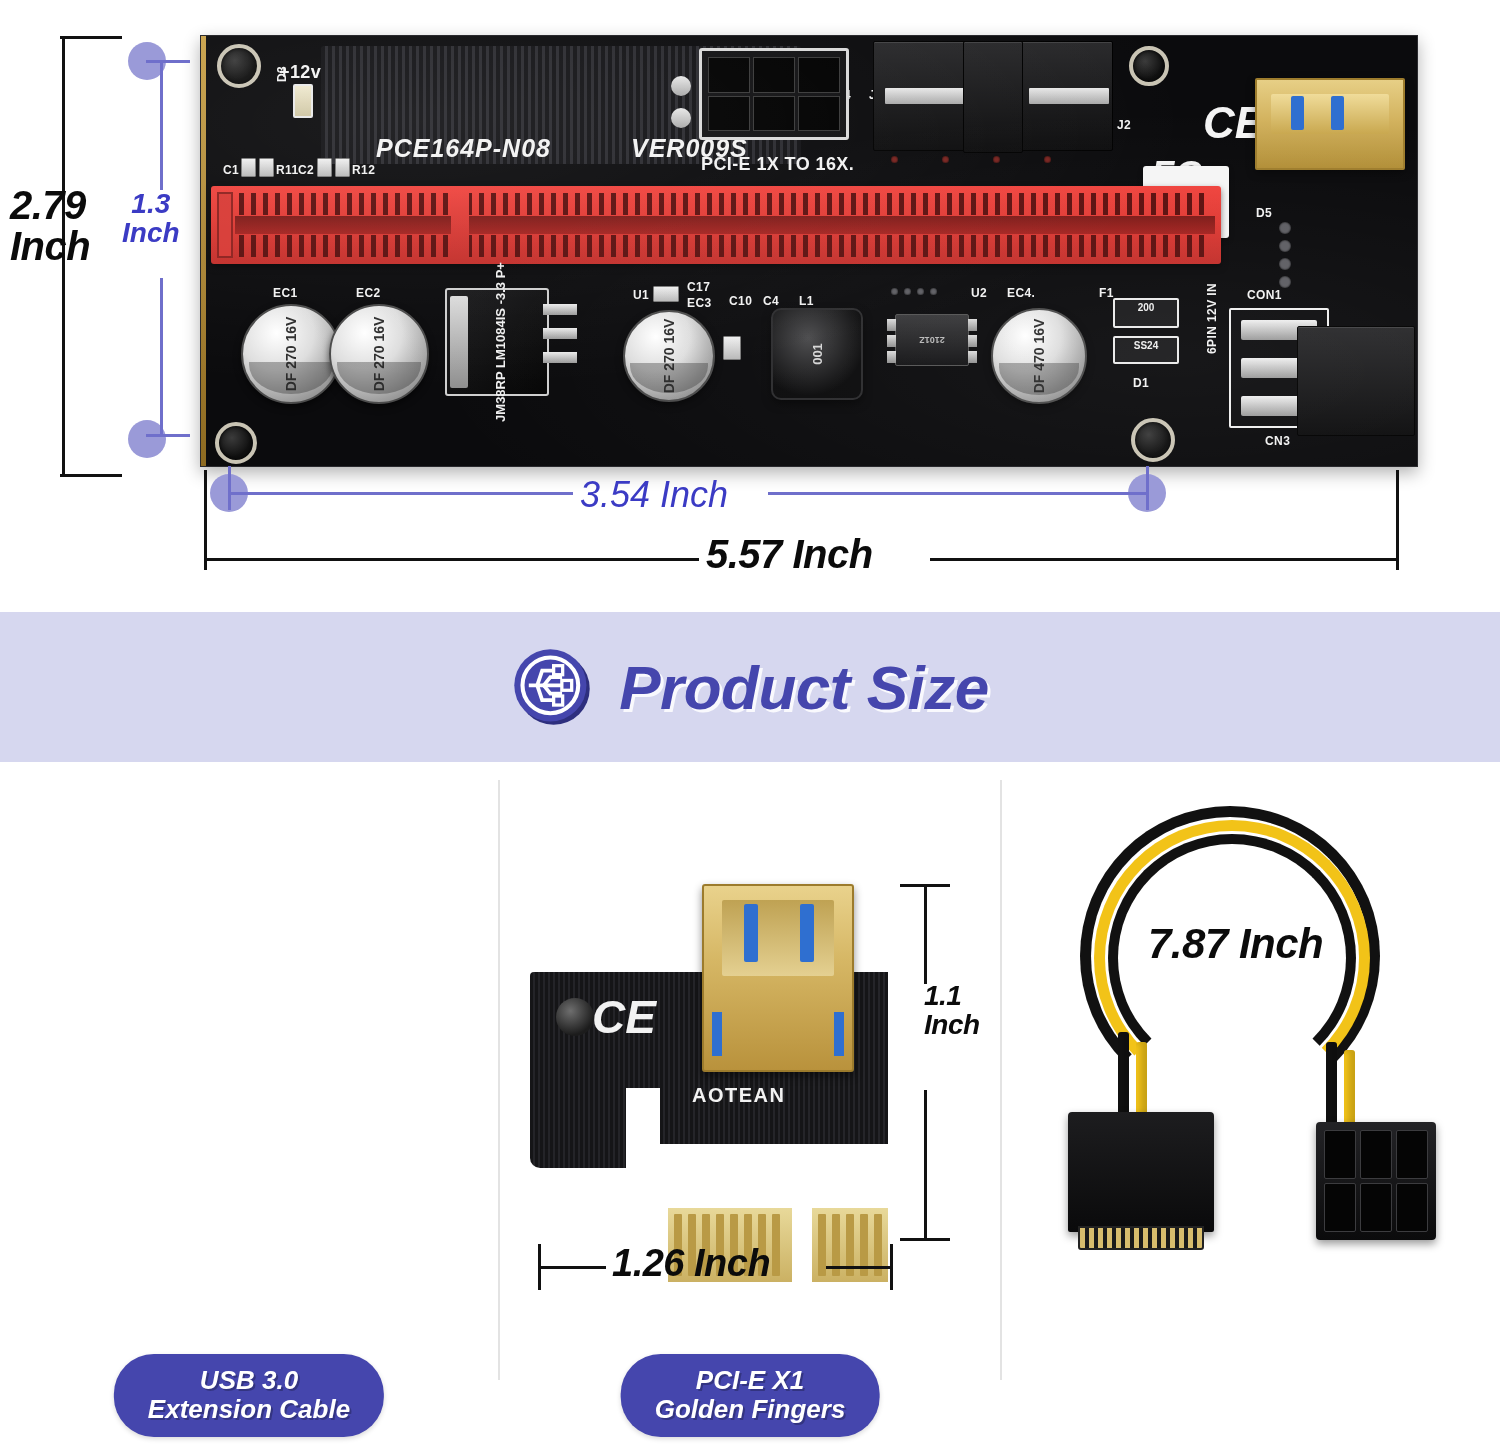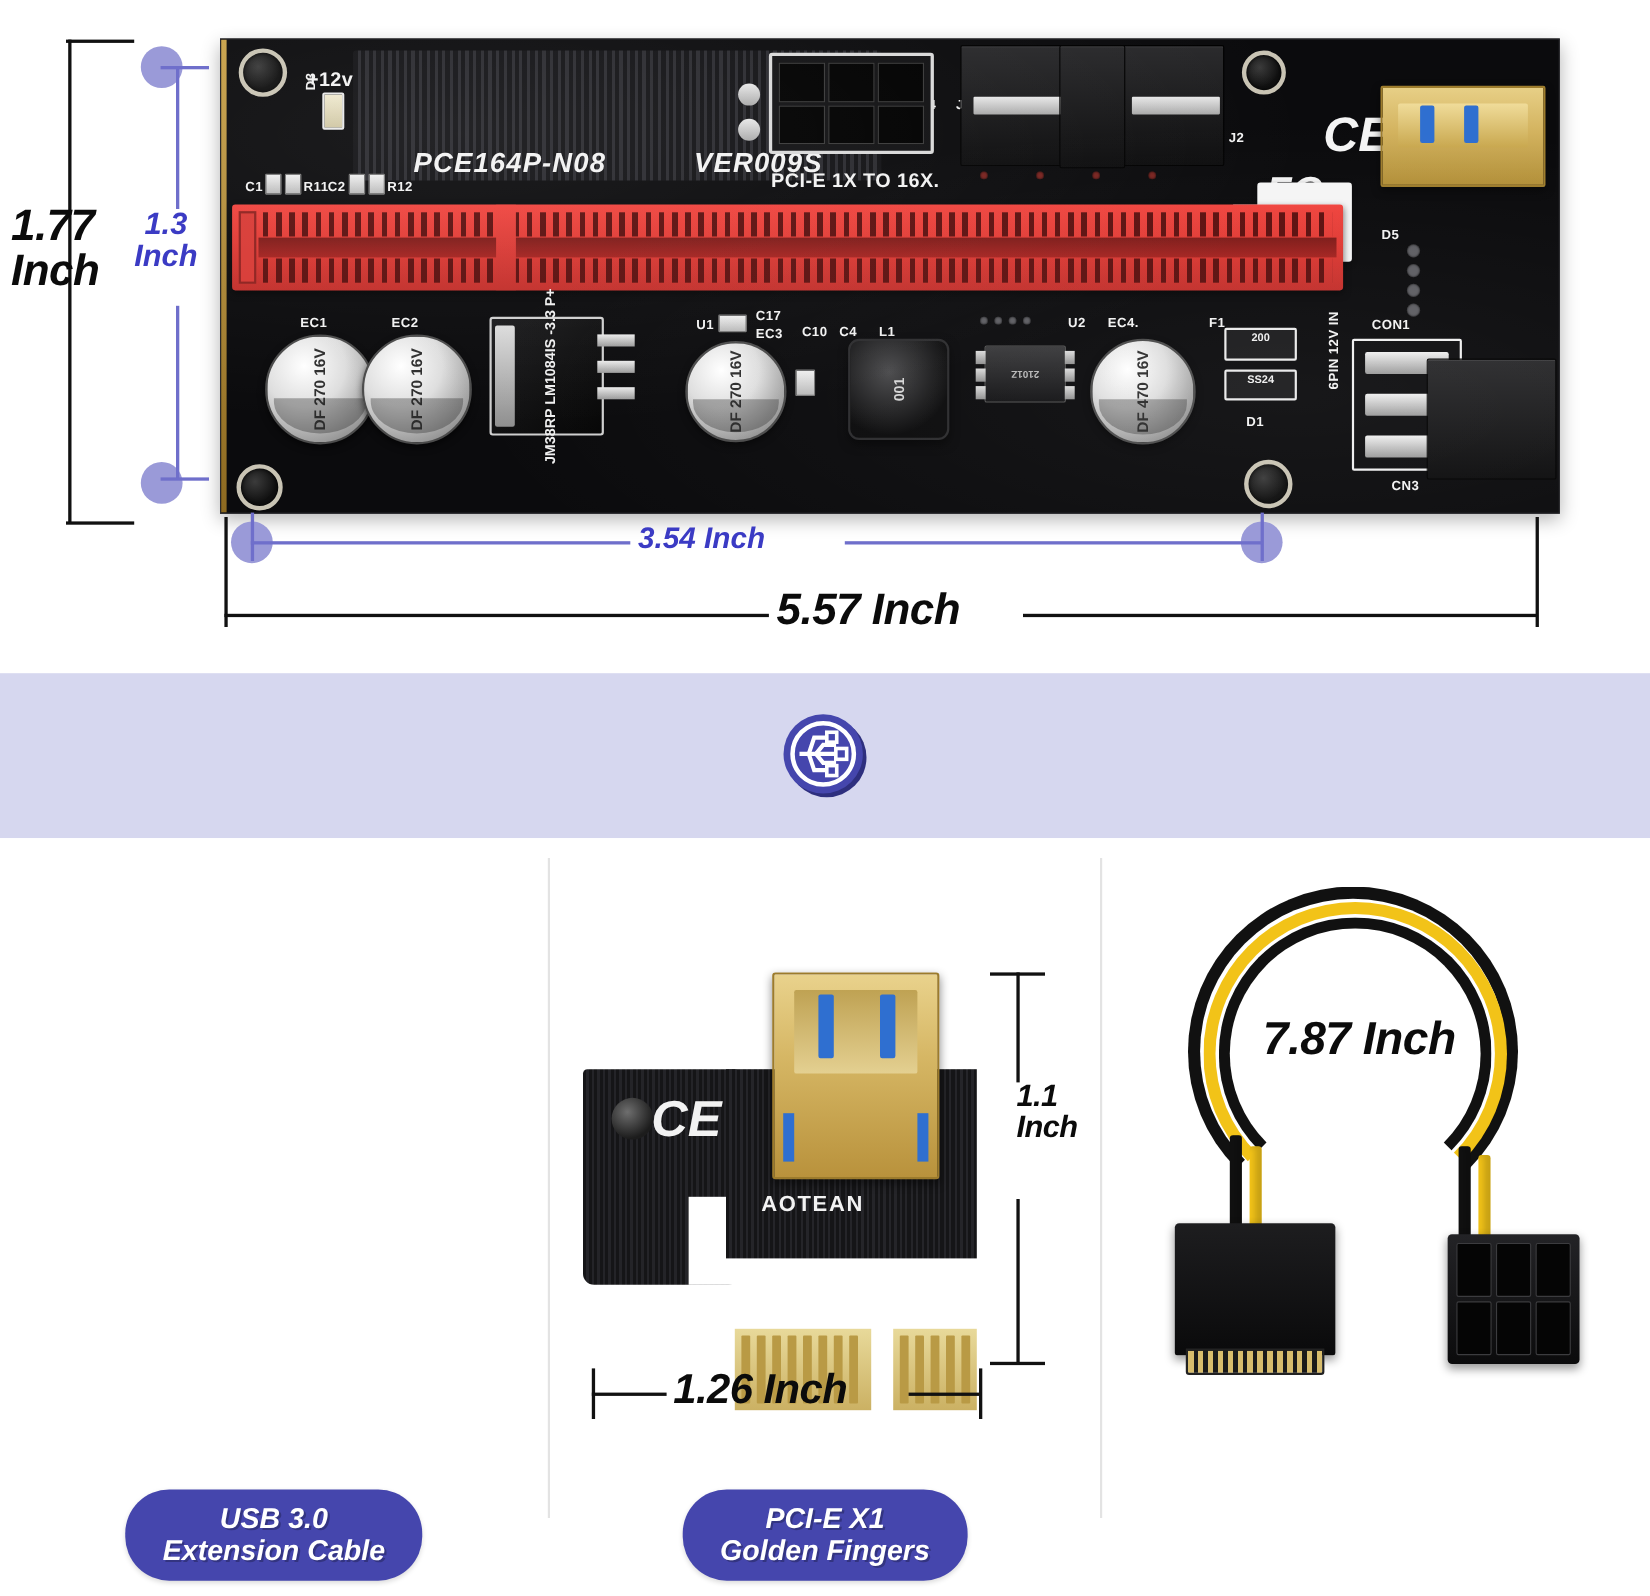--- a/index.html
+++ b/index.html
@@ -218,22 +218,22 @@
   .hline-pur{ position:absolute; height:3px; background:#6f6fcb; }
   .dim-black{
     position:absolute; color:#0b0b0b; font-weight:bold; font-style:italic;
     font-size:40px; line-height:1.02; letter-spacing:-.5px;
   }
   .dim-blue{
     position:absolute; color:#3b3bc4; font-weight:bold; font-style:italic;
     font-size:28px; line-height:1.02;
   }
   .dim-blue-sm{
-    position:absolute; color:#3b3bc4; font-weight:bold; font-style:italic;
-    font-size:27px; white-space:nowrap;
+    position:absolute; color:#3b3bc4; font-weight:normal; font-style:italic;
+    font-size:36px; white-space:nowrap;
   }
 
   
   #band {
     position:absolute; left:0; top:612px; width:1500px; height:150px;
     background:#d6d7ef;
     display:flex; align-items:center; justify-content:center; gap:26px;
   }
   #band-icon{ width:82px; height:82px; flex:0 0 auto; position:relative; }
   #band-title{
@@ -517,21 +517,21 @@
       <span class="pad" style="width:12px;height:12px;"></span>
         <span class="pad" style="width:12px;height:12px;"></span>
       <span class="pad" style="width:12px;height:12px;"></span>
         <span class="pad" style="width:12px;height:12px;"></span>
     </div>
   </div>
 
   <div class="hline-blk" style="left:60px; top:36px; width:62px;"></div>
   <div class="vline-blk" style="left:62px; top:36px; height:440px;"></div>
   <div class="hline-blk" style="left:60px; top:474px; width:62px;"></div>
-  <div class="dim-black" style="left:10px; top:185px; white-space:pre;">1.77
+  <div class="dim-black" style="left:10px; top:185px; white-space:pre;">2.79
 Inch</div>
 
   <div class="dot" style="left:128px; top:42px;"></div>
   <div class="dot" style="left:128px; top:420px;"></div>
   <div class="vline-pur" style="left:160px; top:60px; height:130px;"></div>
   <div class="vline-pur" style="left:160px; top:278px; height:158px;"></div>
   <div class="hline-pur" style="left:146px; top:60px; width:44px;"></div>
   <div class="hline-pur" style="left:146px; top:434px; width:44px;"></div>
   <div class="dim-blue" style="left:122px; top:190px; white-space:pre; text-align:center;">1.3
 Inch</div>
@@ -564,20 +564,21 @@
         <polyline points="32,48 38,30 48,30"></polyline>
         <polyline points="32,48 38,66 48,66"></polyline>
       </g>
       <g fill="#4546ad" stroke="#ffffff" stroke-width="4">
         <rect x="52" y="24" width="11" height="11"></rect>
         <rect x="62" y="42" width="12" height="12"></rect>
         <rect x="52" y="61" width="11" height="11"></rect>
       </g>
     </svg>
   </div>
+  <div id="band-title">Product Size</div>
 </div>
 
 <div id="bottom">
 
   <div class="vdivider" style="left:498px;"></div>
   <div class="vdivider" style="left:1000px;"></div>
 
   <div class="panel" style="left:0; width:498px;">
     <div class="panel-label">
       <div>USB 3.0</div>

